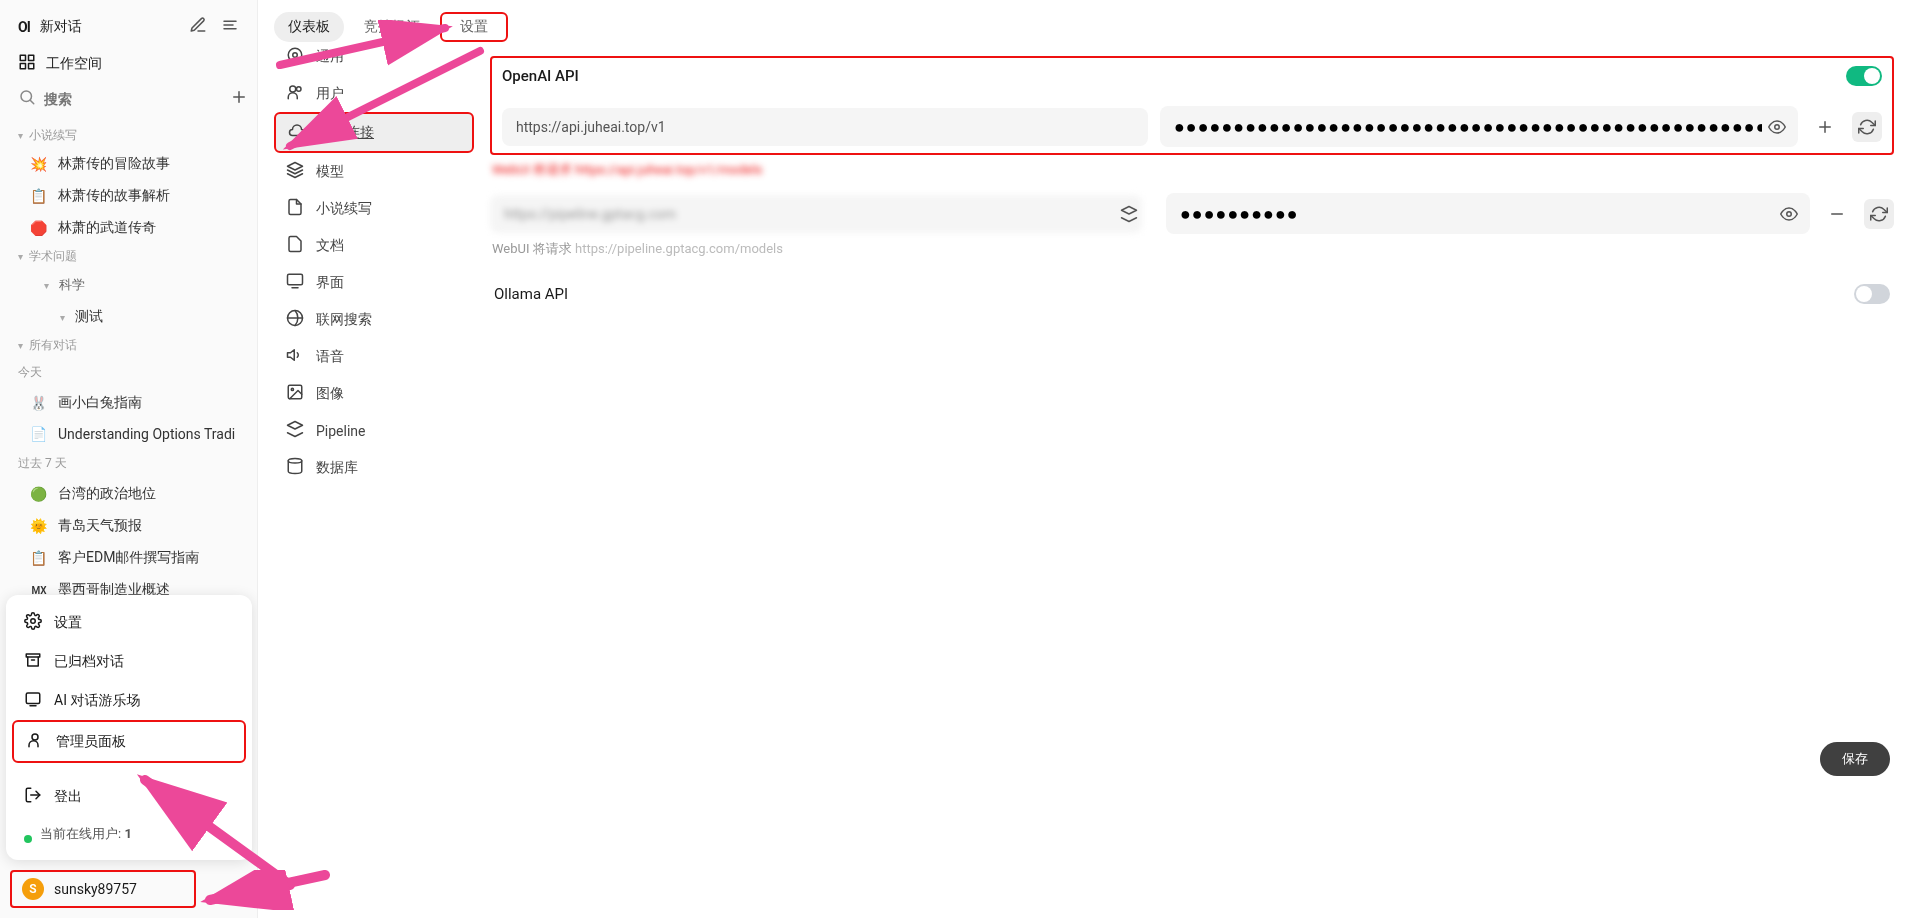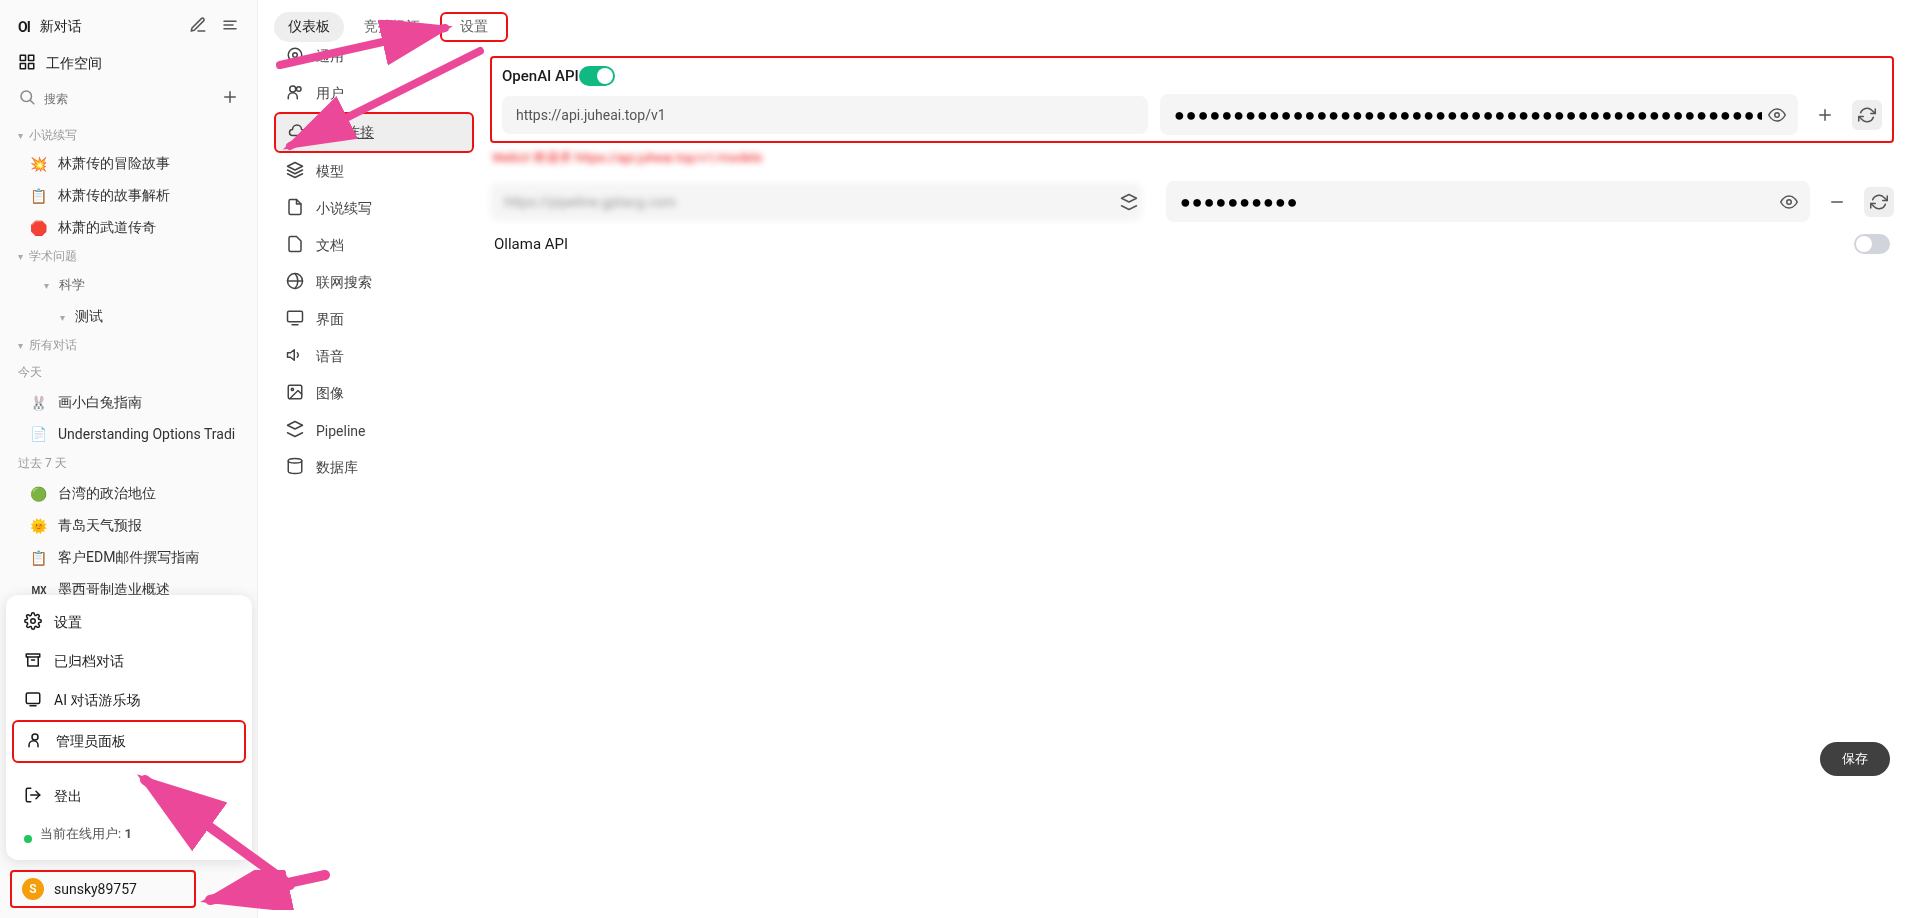--- a/index.html
+++ b/index.html
@@ -3,21 +3,21 @@
 <meta charset="utf-8">
 <style>
 * { margin:0; padding:0; box-sizing:border-box; font-family:-apple-system,BlinkMacSystemFont,"Segoe UI",Roboto,sans-serif; }
 body { background:#fff; color:#1a1a1a; font-size:14px; width:1914px; height:918px; overflow:hidden; position:relative; }
 .sidebar { position:absolute; left:0; top:0; width:258px; height:918px; background:#fafafa; border-right:1px solid #eee; overflow:hidden; }
 .sb-top { padding:8px 12px; }
 .sb-row { display:flex; align-items:center; gap:10px; padding:8px 6px; border-radius:6px; cursor:pointer; }
 .sb-logo { font-weight:700; font-size:14px; letter-spacing:-1px; }
 .sb-icons-right { margin-left:auto; display:flex; gap:14px; color:#555; }
 .sb-search { display:flex; align-items:center; gap:8px; padding:6px 6px; color:#888; }
-.sb-search input { border:none; background:transparent; outline:none; flex:1; font-size:12px; color:#000000; }
+.sb-search input { border:none; background:transparent; outline:none; flex:1; font-size:14px; color:#000000;font-weight:bold; }
 .sb-plus { color:#555; }
 .sb-section { padding:4px 18px; font-size:12px; color:#999; display:flex; align-items:center; gap:6px; }
 .sb-item { display:flex; align-items:center; gap:10px; padding:7px 18px 7px 30px; font-size:14px; color:#333; cursor:pointer; white-space:nowrap; overflow:hidden; text-overflow:ellipsis; }
 .sb-item .emoji { width:18px; text-align:center; font-size:14px; }
 .sb-sub { padding-left:44px; font-size:13px; color:#666; }
 .sb-sub2 { padding-left:60px; }
 .sb-label { padding:6px 18px; font-size:12px; color:#999; }
 .user-menu { position:absolute; left:6px; bottom:58px; width:246px; background:#fff; border-radius:12px; box-shadow:0 2px 14px rgba(0,0,0,.12); padding:8px 6px; }
 .um-item { display:flex; align-items:center; gap:12px; padding:9px 12px; border-radius:8px; cursor:pointer; font-size:14px; }
 .um-status { display:flex; align-items:flex-end; gap:8px; padding:9px 12px; font-size:13px; color:#555; }
@@ -28,21 +28,21 @@
 .tabs { display:flex; gap:6px; padding:12px 16px; }
 .tab { padding:6px 14px; border-radius:18px; font-size:14px; color:#666; cursor:pointer; }
 .tab.active { background:#eee; color:#222; }
 .tab.hl { border:2px solid #e11; border-radius:6px; padding:4px 18px; }
 .settings-nav { position:absolute; left:16px; top:38px; width:200px; }
 .sn-item { display:flex; align-items:center; gap:12px; padding:8px 12px; font-size:14px; color:#444; cursor:pointer; border-radius:6px; }
 .sn-item.active { background:#eee;text-decoration:underline; }
 .sn-item.hl { border:2px solid #e11; }
 .content { position:absolute; left:232px; right:20px; top:56px; }
 .api-block { border:2px solid #e11; border-radius:4px; padding:8px 10px 6px; margin-bottom:6px; position:relative; }
-.api-head { display:flex; align-items:center; margin-bottom:8px; }
+.api-head { display:flex; align-items:center; justify-content:space-between; margin-bottom:20px; }
 .api-title { font-size:15px; font-weight:500; }
 .toggle { width:36px; height:20px; border-radius:10px; background:#10b981; position:relative; cursor:pointer; }
 .toggle.off { background:#d1d5db; }
 .toggle::after { content:""; position:absolute; right:2px; top:2px; width:16px; height:16px; border-radius:50%; background:#fff; }
 .toggle.off::after { left:2px; right:auto; }
 .api-row { display:flex; gap:12px; align-items:center; }
 .api-input { flex:1; background:#f5f5f5; border:none; border-radius:8px; padding:11px 14px; font-size:14px; color:#555; outline:none; }
 .api-input.blur { filter:blur(3px); color:#999; }
 .key-wrap { flex:1; display:flex; align-items:center; background:#f5f5f5; border-radius:8px; padding:0 6px 0 14px; }
 .key-wrap input { flex:1; border:none; background:transparent; outline:none; font-size:18px; letter-spacing:1px; padding:10px 0; }
@@ -258,32 +258,32 @@
         <span>小说续写</span>
       </div>
     <div class="sn-item">
         <span><svg viewBox="0 0 24 24">
             <path d="M14 2H6a2 2 0 00-2 2v16a2 2 0 002 2h12a2 2 0 002-2V8z"></path>
           </svg></span>
         <span>文档</span>
       </div>
     <div class="sn-item">
         <span><svg viewBox="0 0 24 24">
+            <rect x="2" y="3" width="20" height="14" rx="2"></rect>
+            <line x1="8" y1="21" x2="16" y2="21"></line>
+          </svg></span>
+        <span>界面</span>
+      </div>
+    <div class="sn-item">
+        <span><svg viewBox="0 0 24 24">
             <circle cx="12" cy="12" r="10"></circle>
             <line x1="2" y1="12" x2="22" y2="12"></line>
             <path d="M12 2a15 15 0 010 20"></path>
           </svg></span>
         <span>联网搜索</span>
-      </div>
-    <div class="sn-item">
-        <span><svg viewBox="0 0 24 24">
-            <rect x="2" y="3" width="20" height="14" rx="2"></rect>
-            <line x1="8" y1="21" x2="16" y2="21"></line>
-          </svg></span>
-        <span>界面</span>
       </div>
     <div class="sn-item">
         <span><svg viewBox="0 0 24 24">
             <polygon points="11 5 6 9 2 9 2 15 6 15 11 19 11 5"></polygon>
             <path d="M15 9a4 4 0 010 6"></path>
           </svg></span>
         <span>语音</span>
       </div>
     <div class="sn-item">
         <span><svg viewBox="0 0 24 24">
@@ -366,20 +366,21 @@
           </svg>
         </span>
       <span class="icon-btn bg">
           <svg viewBox="0 0 24 24">
             <polyline points="23 4 23 10 17 10"></polyline>
             <polyline points="1 20 1 14 7 14"></polyline>
             <path d="M3.51 9a9 9 0 0114.85-3.36L23 10M1 14l4.64 4.36A9 9 0 0020.49 15"></path>
           </svg>
         </span>
     </div>
+    <div class="hint"><span>WebUI 将请求</span> <span style="color:#bbb">https://pipeline.gptacg.com/models</span></div>
 
     <div class="ollama-row">
       <span>Ollama API</span>
       <span class="toggle off"></span>
     </div>
   </div>
 
   <button class="save-btn">保存</button>
 </div>
 

